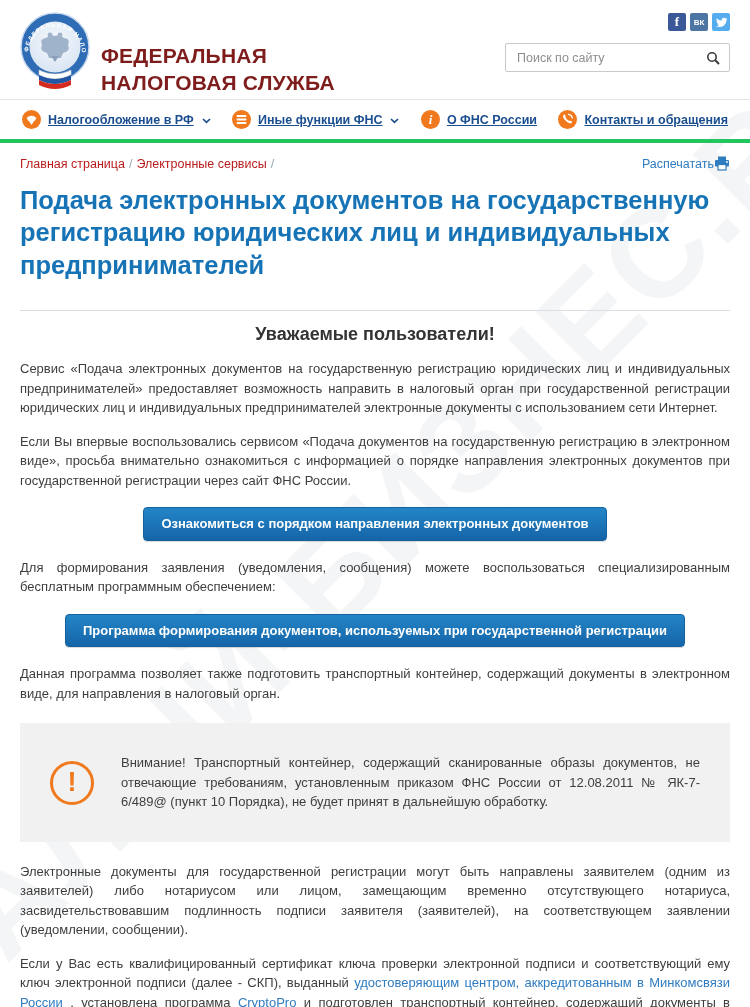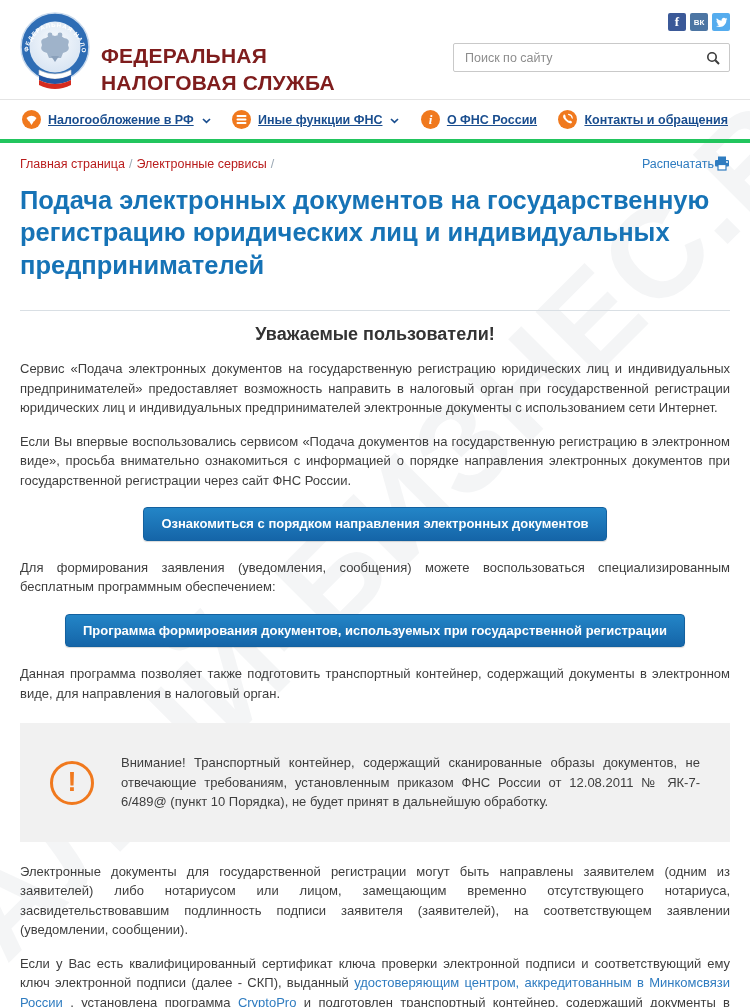--- a/index.html
+++ b/index.html
@@ -18,21 +18,21 @@
 
   
   .header { position: relative; height: 99px; padding: 12px 20px 0; z-index: 1; }
   .logo { position: absolute; left: 18px; top: 10px; }
   .org-name { position: absolute; left: 101px; top: 42px; font-size: 21px; font-weight: bold; color: #7f1d1d; line-height: 1.3; letter-spacing: .2px; }
   .social { position: absolute; right: 20px; top: 13px; display: flex; gap: 4px; }
   .social-btn { width: 18px; height: 18px; border-radius: 2px; color: #fff; display: flex; align-items: center; justify-content: center; font-weight: bold; cursor: pointer; }
   .social-btn.fb { background: #3b5998; font-size: 13px; font-family: "Liberation Serif", serif; }
   .social-btn.vk { background: #4c75a3; font-size: 8px; }
   .social-btn.tw { background: #55acee; }
-  .search-box { position: absolute; right: 20px; top: 43px; width: 277px; height: 29px; border: 1px solid #c9c9c9; border-radius: 2px; display: flex; align-items: center; padding: 0 9px; background: #fff; }
+  .search-box { position: absolute; right: 20px; top: 43px; width: 225px; height: 29px; border: 1px solid #c9c9c9; border-radius: 2px; display: flex; align-items: center; padding: 0 9px; background: #fff; }
   .search-box input { border: none; outline: none; flex: 1; font-size: 12.5px; color: #333; font-family: inherit; background: transparent; }
   .search-box input::placeholder { color: #8d8d8d; }
   .search-btn { background: none; border: none; padding: 0; cursor: pointer; display: flex; }
 
   
   .nav { position: relative; z-index: 1; border-top: 1px solid #e4e4e4; border-bottom: 4px solid #22c55e; padding: 10px 22px; display: flex; justify-content: space-between; align-items: center; }
   .nav-item { display: flex; align-items: center; gap: 7px; cursor: pointer; }
   .nav-icon { width: 19px; height: 19px; border-radius: 50%; background: #f0791e; display: flex; align-items: center; justify-content: center; flex: 0 0 19px; }
   .nav-link { color: #1a4e8f; font-size: 12.5px; font-weight: bold; text-decoration: underline; }
   .chevron { margin-left: 1px; margin-top: 2px; }

